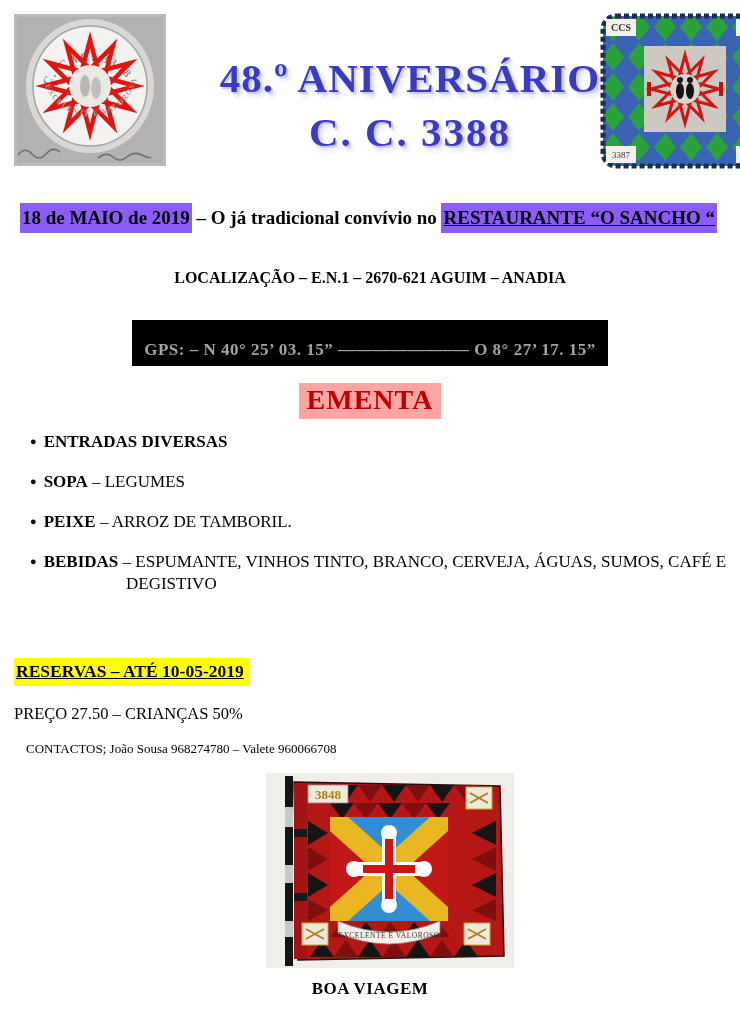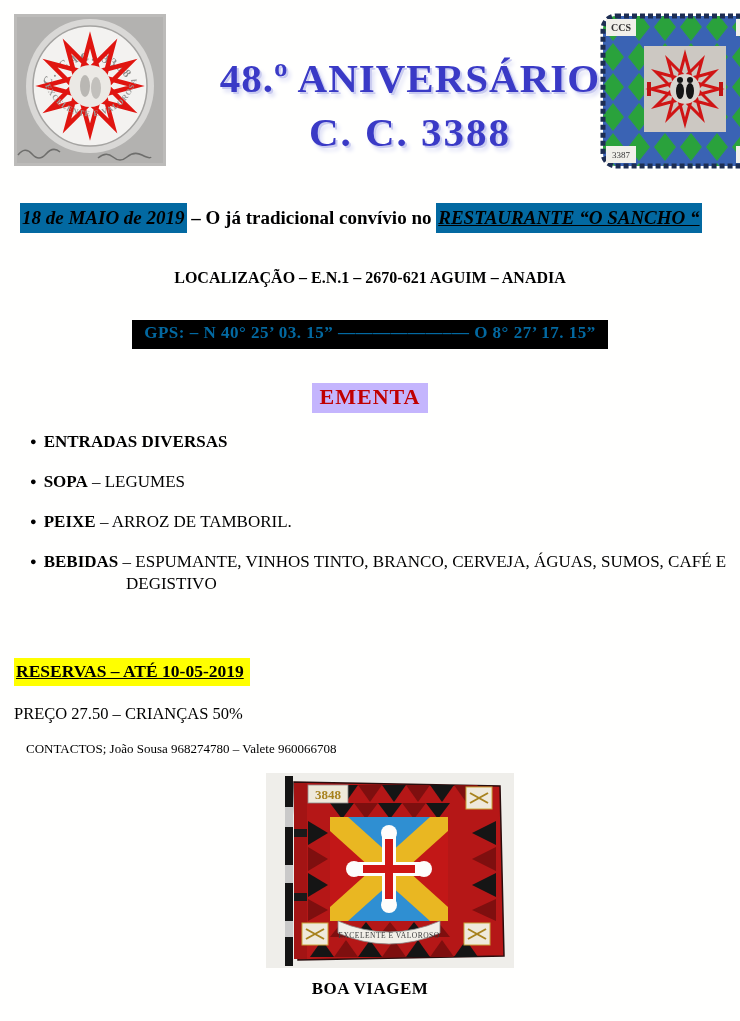--- a/index.html
+++ b/index.html
@@ -14,33 +14,33 @@
   .title{position:absolute;left:170px;top:56px;width:480px;text-align:center;
          color:#3a3ac6;font-weight:bold;line-height:1.1;}
   .title .l1{font-size:41px;letter-spacing:1px;
          text-shadow:2px 2px 0 #c9cbf0, 4px 5px 4px #dcdef6;}
   .title .l2{font-size:41px;margin-top:9px;letter-spacing:2px;
          text-shadow:2px 2px 0 #c9cbf0, 4px 5px 4px #dcdef6;}
 
   
   .intro{position:absolute;left:20px;top:202px;width:720px;font-size:19px;font-weight:bold;
          white-space:nowrap;overflow:hidden;line-height:31px;}
-  .hl{background:#0369a1;padding:4px 2px 5px;font-style:italic;}
+  .hl{background:#8b5cf6;padding:4px 2px 5px;}
   .u{text-decoration:underline;}
 
   .location{position:absolute;left:0;top:269px;width:100%;text-align:center;
             font-weight:bold;font-size:16px;}
 
   .gps-row{position:absolute;left:0;top:320px;width:100%;text-align:center;}
-  .gps{display:inline-block;background:#000;color:#0369a1;font-weight:bold;font-size:17px;
-       padding:3px 12px 6px;letter-spacing:0.5px;}
+  .gps{display:inline-block;background:#000;color:#a3a3a3;font-weight:bold;font-size:17px;
+       padding:20px 12px 6px;letter-spacing:0.5px;}
 
   .ementa-row{position:absolute;left:0;top:383px;width:100%;text-align:center;}
-  .ementa{display:inline-block;background:#c4b5fd;color:#c00000;font-weight:bold;
-          font-size:22px;padding:1px 8px 3px;letter-spacing:1px;}
+  .ementa{display:inline-block;background:#fca5a5;color:#c00000;font-weight:bold;
+          font-size:28px;padding:1px 8px 3px;letter-spacing:1px;}
 
   .menu{position:absolute;left:14px;top:414px;width:718px;list-style:none;margin:16px;padding:0;
         font-size:17px;}
   .menu li{margin-bottom:17px;line-height:22px;}
   .bullet{font-size:11px;vertical-align:2px;margin-right:7px;}
   .mi-name{font-weight:bold;}
   .cont{display:block;margin-left:96px;}
 
   .reservas-row{position:absolute;left:14px;top:658px;}
   .reservas{display:inline-block;background:#ffff00;font-weight:bold;font-size:17.5px;

